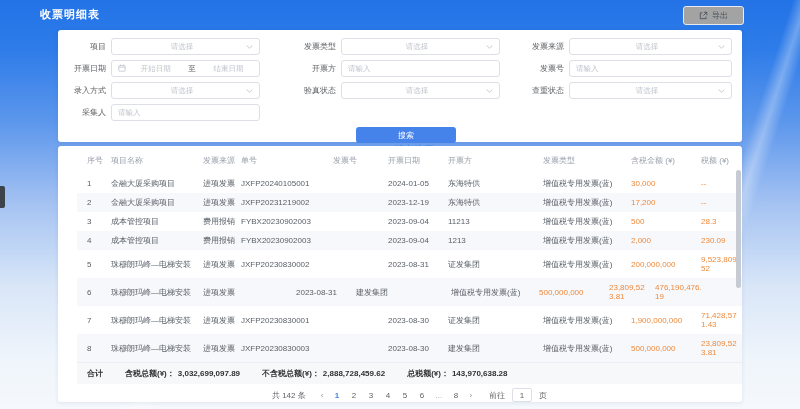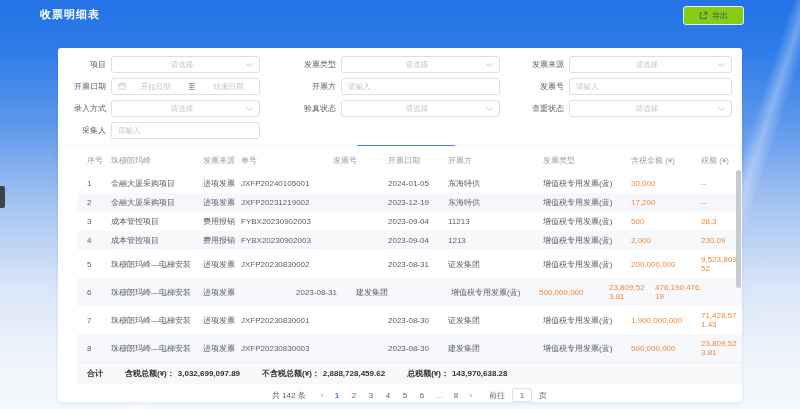--- a/index.html
+++ b/index.html
@@ -8,25 +8,25 @@
     position:relative;
     font-family:"Liberation Sans","DejaVu Sans",sans-serif;
     background:linear-gradient(180deg,#2373e7 0%,#2e7ce9 12%,#5d97ec 30%,#a5c3f2 50%,#d9e6f8 70%,#eff5fb 88%,#f5f8fc 100%);
   }
   .deco { position:absolute; background:linear-gradient(to right,rgba(255,255,255,0),rgba(255,255,255,.32),rgba(255,255,255,0)); pointer-events:none; }
   .deco-1 { width:26px; height:430px; right:34px; top:-50px; transform:rotate(18deg); }
   .deco-2 { width:34px; height:520px; left:120px; bottom:-260px; transform:rotate(42deg); }
   .deco-3 { width:60px; height:600px; right:-140px; top:60px; transform:rotate(30deg); }
 
   .page-title { position:absolute; left:40px; top:7px; font-size:11px; font-weight:bold; color:#ffffff; letter-spacing:1px; }
-  .export-btn { position:absolute; left:683px; top:6px; width:61px; height:19px; background:#84cc16; border:1px solid #e8ebf0; border-radius:3px; display:flex; align-items:center; justify-content:center; gap:4px; font-size:8px; color:#4a5360; cursor:pointer; }
+  .export-btn { position:absolute; left:683px; top:6px; width:61px; height:19px; background:#a3a3a3; border:1px solid #e8ebf0; border-radius:3px; display:flex; align-items:center; justify-content:center; gap:4px; font-size:8px; color:#4a5360; cursor:pointer; }
   .drawer-handle { position:absolute; left:0; top:186px; width:5px; height:22px; background:#3d434b; border-radius:0 2px 2px 0; cursor:pointer; }
 
   .card { position:absolute; left:58px; background:#fff; border-radius:3px; box-shadow:0 1px 4px rgba(30,60,120,.10);padding-left:19px; }
-  .filter-card { top:48px; width:684px; height:112px; padding:8px 0 0 8px; }
+  .filter-card { top:30px; width:684px; height:112px; padding:8px 0 0 8px; }
   .table-card  { top:146px; width:684px; height:256px; overflow:hidden; padding-bottom:4px; }
 
   .filter-grid { display:grid; grid-template-columns:206px 240px 222px; grid-auto-rows:17px; row-gap:5px; }
   .field { display:flex; align-items:center; }
   .field .lbl { flex:0 0 auto; text-align:right; font-size:8px; color:#606266; margin-right:5px; white-space:nowrap; }
   .w1 .lbl { width:40px; } .w2 .lbl { width:64px; } .w3 .lbl { width:52px; }
   .control { flex:1; height:17px; border:1px solid #dcdfe6; border-radius:3px; display:flex; align-items:center; padding:0 6px; background:#fff; font-size:7.5px; color:#606266; margin-right:12px; }
   .w3 .control { margin-right:2px; }
   .control .ph { color:#c0c4cc; flex:1; text-align:center; }
   input.control { outline:none; }
@@ -177,21 +177,21 @@
   <div class="actions">
     <button class="search-btn">搜索</button>
     <span class="clear-link">清空搜索</span>
   </div>
 </div>
 
 <div class="card table-card">
   <div class="tbl">
     <div class="thr">
         <div class="th c0">序号</div>
-        <div class="th c1">珠穆朗玛峰</div>
+        <div class="th c1">项目名称</div>
         <div class="th c2">发票来源</div>
         <div class="th c3">单号</div>
         <div class="th c4">发票号</div>
         <div class="th c5">开票日期</div>
         <div class="th c6">开票方</div>
         <div class="th c7">发票类型</div>
         <div class="th c8">含税金额 (¥)</div>
         <div class="th c9">税额 (¥)</div>
         <div class="th c10">不含税金额 (¥)</div>
       </div>

